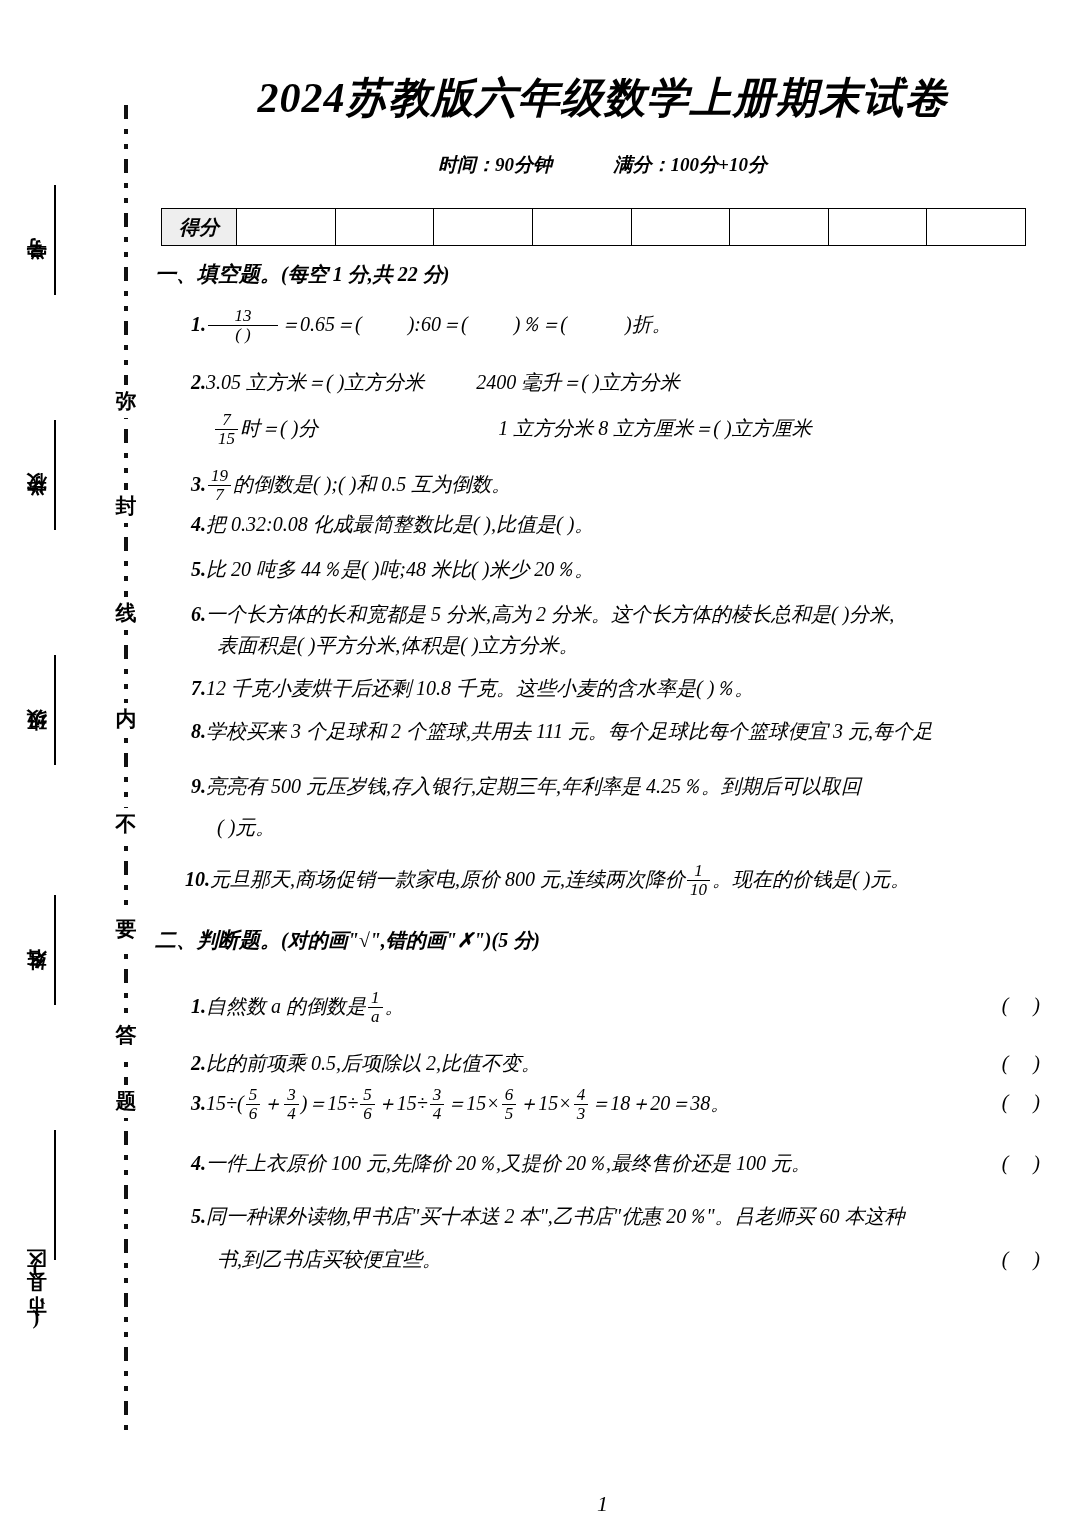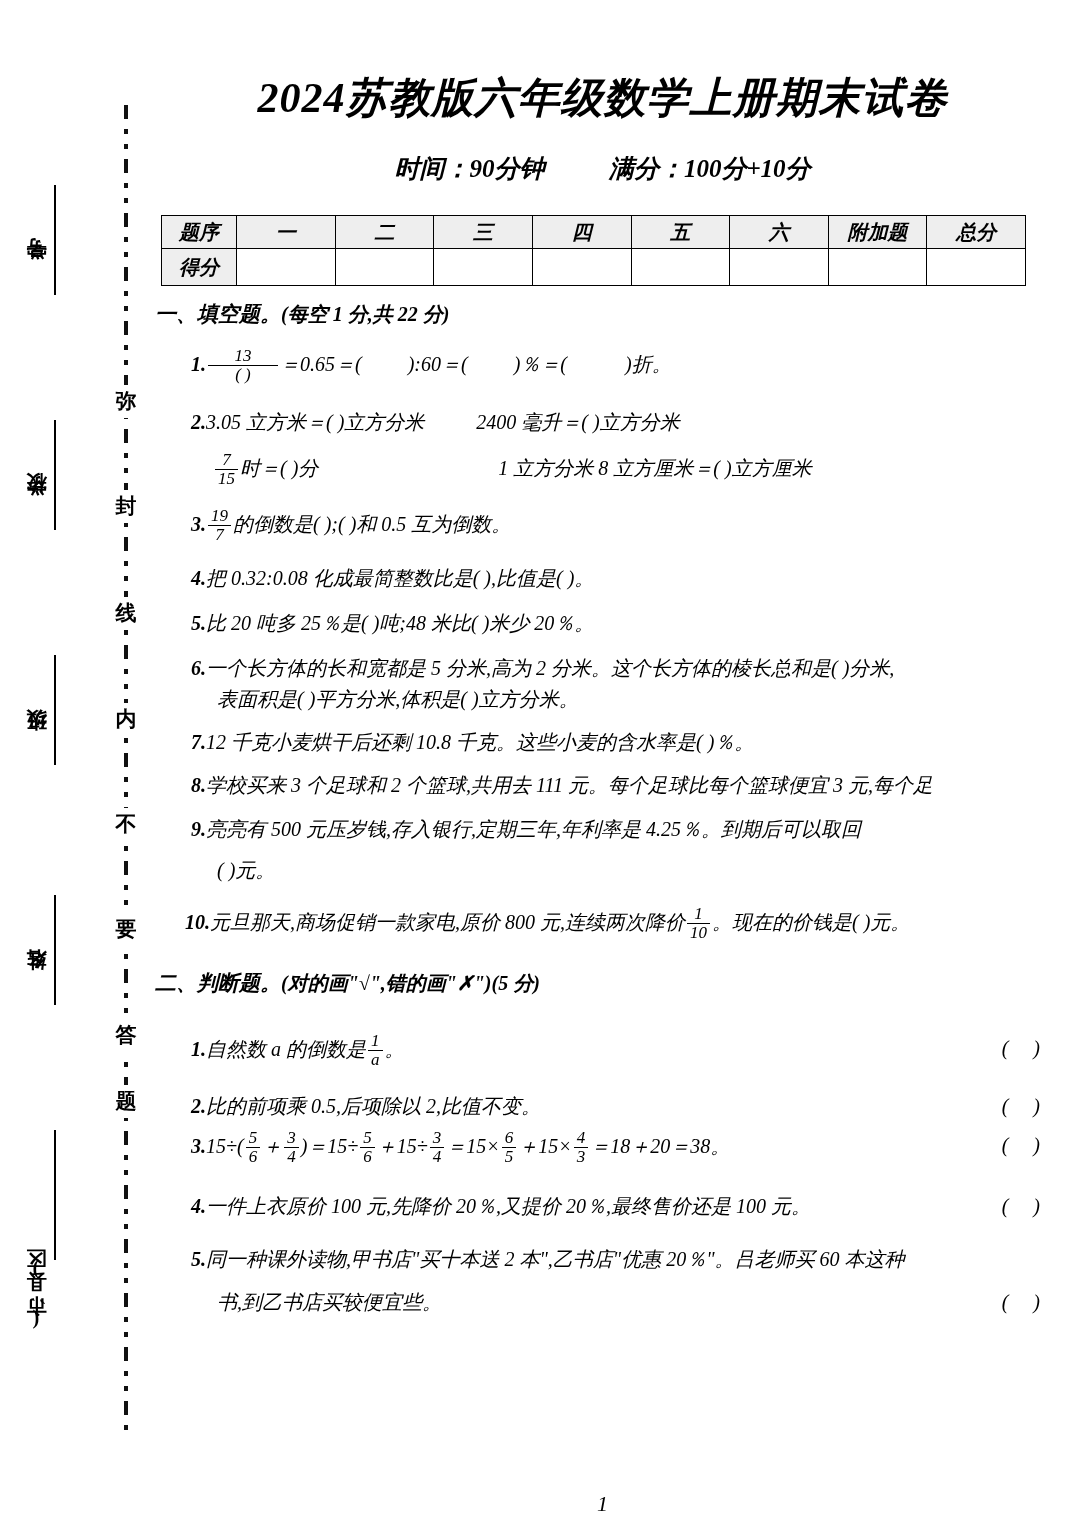--- a/index.html
+++ b/index.html
@@ -85,21 +85,21 @@
   .title {
     text-align: center;
     font-size: 42px;
     font-weight: bold;
     letter-spacing: 1px;
     margin-top: 62px;
     font-family: "Liberation Serif", "DejaVu Serif", serif;
   }
   .subtitle {
     text-align: center;
-    font-size: 25px;
+    font-size: 19px;
     font-weight: bold;
     margin-top: 26px;
     font-family: "Liberation Serif", "DejaVu Serif", serif;
   }
   .subtitle .gap { display: inline-block; width: 52px; }
 
   
   table.score-table {
     border-collapse: collapse;
     width: 865px;
@@ -212,31 +212,20 @@
   <div class="title">2024苏教版六年级数学上册期末试卷</div>
 
   <div class="subtitle">
     <span>时间：90分钟</span>
     <span class="gap"></span>
     <span>满分：100分+10分</span>
   </div>
 
   <table class="score-table">
     <tbody>
-        <tr class="head">
-      <td class="rowlabel">题序</td>
-      <td>一</td>
-      <td>二</td>
-      <td>三</td>
-      <td>四</td>
-      <td>五</td>
-      <td>六</td>
-      <td>附加题</td>
-      <td>总分</td>
-    </tr>
     <tr class="body">
       <td class="rowlabel">得分</td>
       <td></td>
       <td></td>
       <td></td>
       <td></td>
       <td></td>
       <td></td>
       <td></td>
       <td></td>
@@ -256,44 +245,44 @@
     <span class="num">2.</span><span>3.05 立方米＝(            )立方分米</span><span style="display:inline-block;width:52px;"></span><span>2400 毫升＝(        )立方分米</span>
   </div>
   <div class="q" style="margin-top:14px;margin-left:58px;">
     <span class="frac"><span class="n">7</span><span class="d">15</span></span><span>时＝(        )分</span><span style="display:inline-block;width:180px;"></span><span>1 立方分米 8 立方厘米＝(            )立方厘米</span>
   </div>
 
   <div class="q" style="margin-top:20px;">
     <span class="num">3.</span><span class="frac"><span class="n">19</span><span class="d">7</span></span><span>的倒数是(        );(        )和 0.5 互为倒数。</span>
   </div>
 
-  <div class="q" style="margin-top:18px;">
+  <div class="q" style="margin-top:4px;">
     <span class="num">4.</span><span>把 0.32:0.08 化成最简整数比是(            ),比值是(        )。</span>
   </div>
 
   <div class="q" style="margin-top:14px;">
-    <span class="num">5.</span><span>比 20 吨多 25％是(        )吨;48 米比(        )米少 20％。</span>
+    <span class="num">5.</span><span>比 20 吨多 44％是(        )吨;48 米比(        )米少 20％。</span>
   </div>
 
   <div class="q" style="margin-top:14px;">
     <span class="num">6.</span><span>一个长方体的长和宽都是 5 分米,高为 2 分米。这个长方体的棱长总和是(        )分米,</span>
   </div>
   <div class="q cont" style="margin-top:0;">
     <span>表面积是(        )平方分米,体积是(        )立方分米。</span>
   </div>
 
   <div class="q" style="margin-top:12px;">
     <span class="num">7.</span><span>12 千克小麦烘干后还剩 10.8 千克。这些小麦的含水率是(        )％。</span>
   </div>
 
   <div class="q" style="margin-top:12px;">
     <span class="num">8.</span><span>学校买来 3 个足球和 2 个篮球,共用去 111 元。每个足球比每个篮球便宜 3 元,每个足</span>
   </div>
 
-  <div class="q" style="margin-top:13px;">
+  <div class="q" style="margin-top:24px;">
     <span class="num">9.</span><span>亮亮有 500 元压岁钱,存入银行,定期三年,年利率是 4.25％。到期后可以取回</span>
   </div>
   <div class="q cont" style="margin-top:10px;">
     <span>(            )元。</span>
   </div>
 
   <div class="q" style="margin-top:20px;margin-left:30px;">
     <span class="num">10.</span><span>元旦那天,商场促销一款家电,原价 800 元,连续两次降价</span><span class="frac"><span class="n">1</span><span class="d">10</span></span><span>。现在的价钱是(        )元。</span>
   </div>
 

